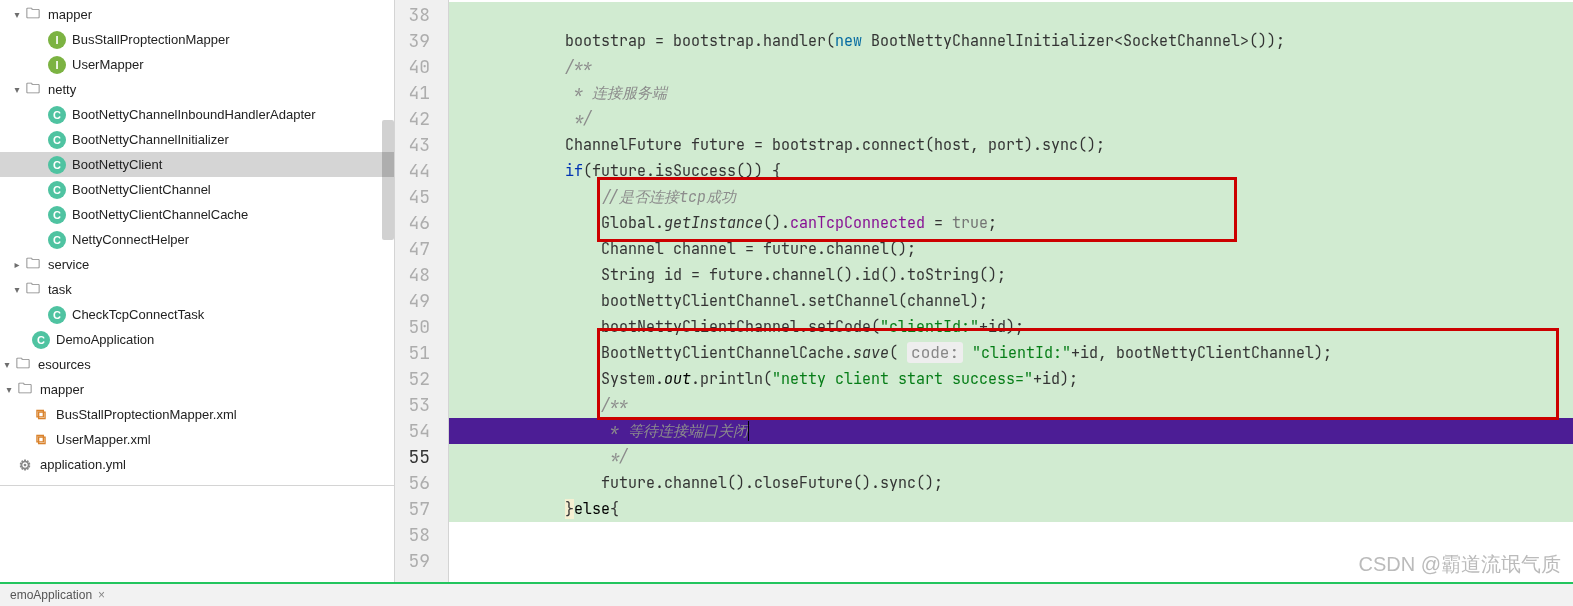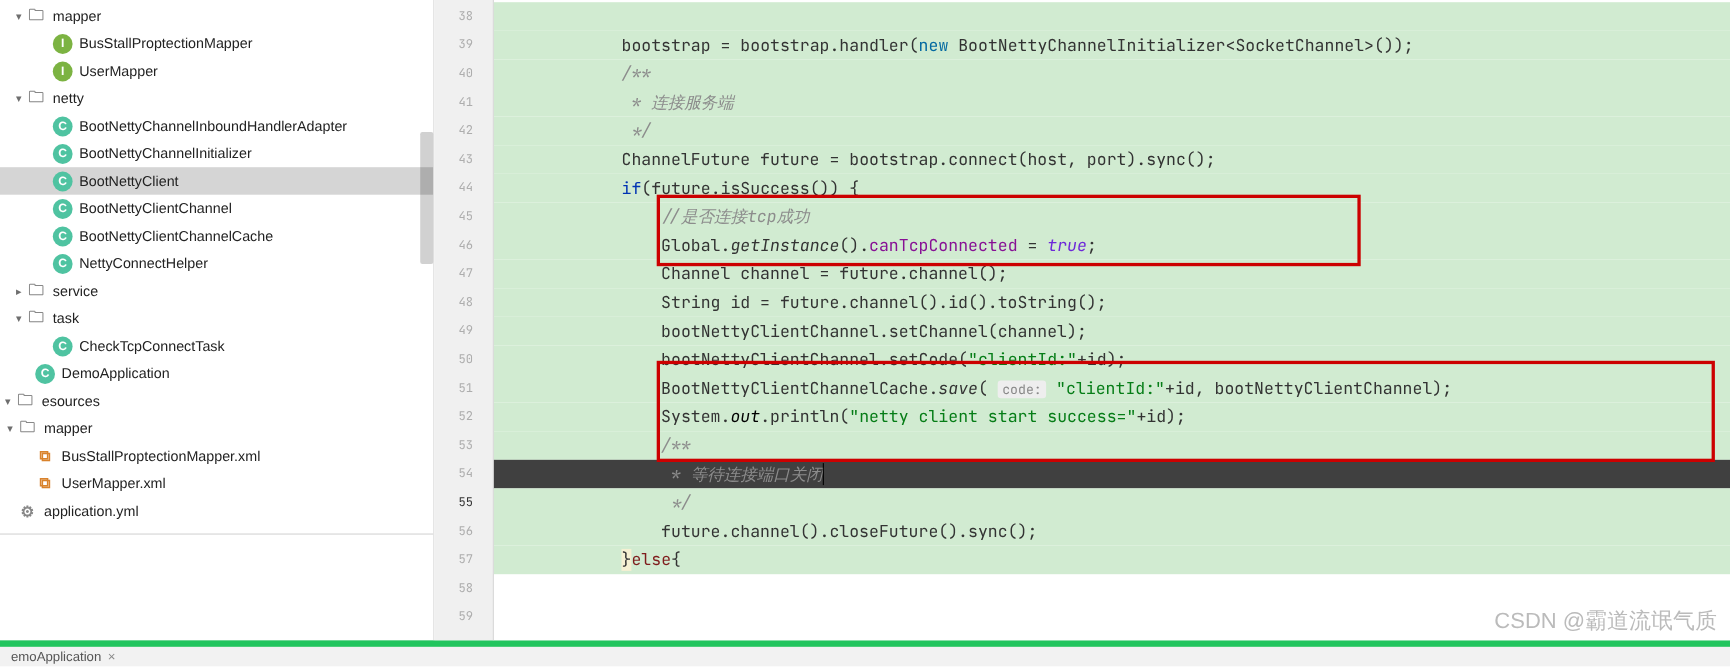--- a/index.html
+++ b/index.html
@@ -20,42 +20,42 @@
 .icon-c { background: #4fc3a1; }
 .icon-i { background: #7cb342; }
 .icon-c-blue { background: #4fc3a1; position: relative; }
 .icon-x { background: none; color: #d9822b; font-size: 14px; border-radius: 0; }
 .icon-yml { background: none; color: #888; font-size: 14px; border-radius: 0; }
 .tree-label { color: #222; }
 .sep { height: 4px; border-top: 1px solid #d4d4d4; margin-top: 8px; }
 .bottom-tree { }
 .editor { flex: 1; display: flex; background: #fff; position: relative; }
 .gutter { width: 54px; background: #f0f0f0; border-right: 1px solid #d4d4d4; padding-top: 2px; }
-.gline { height: 26px; line-height: 26px; text-align: right; padding-right: 18px; color: #adadad; font-family: "JetBrains Mono", Consolas, monospace; font-size: 11px; }
+.gline { height: 26px; line-height: 26px; text-align: right; padding-right: 18px; color: #adadad; font-family: "JetBrains Mono", Consolas, monospace; font-size: 18px; }
 .gline.current { color: #333; }
 .code { flex: 1; font-family: "JetBrains Mono", Consolas, monospace; font-size: 15px; line-height: 26px; background: #fff; position: relative; padding-top: 2px; }
 .cline { height: 26px; padding-left: 8px; white-space: pre; position: relative; }
 .bg-green { background: #d1ebd1; }
-.bg-current { background: #404040; }
+.bg-current { background: #4c1d95; }
 .kw-new { color: #0369a1; }
-.kw-true { color: #6d28d9; font-style: italic; }
+.kw-true { color: #737373; }
 .kw-if { color: #0033b3; }
-.kw-else { color: #7f1d1d; }
+.kw-else { color: #000000; }
 .str { color: #067d17; }
 .com { color: #8c8c8c; font-style: italic; }
 .com-cn { color: #8c8c8c; font-style: italic; }
 .ident-u { text-decoration-color: #888; }
 .warn-u { background: #f5f0d2; }
 .field { color: #871094; }
 .static { font-style: italic; color: #000; }
 .method-static { font-style: italic; }
-.paramhint { background: #eeeeee; color: #888; font-size: 12px; padding: 0 4px; border-radius: 3px; font-style: normal; }
+.paramhint { background: #eeeeee; color: #888; font-size: 16px; padding: 0 4px; border-radius: 3px; font-style: normal; }
 .hl-box1 { position: absolute; border: 3px solid #cc0000; pointer-events: none; }
 .caret { border-right: 1px solid #000; }
-.tabbar { height: 24px; border-top: 6px solid #22c55e; display: flex; align-items: center; padding-left: 4px; background: #f2f2f2; font-size: 12px; }
+.tabbar { height: 24px; border-top: 2px solid #22c55e; display: flex; align-items: center; padding-left: 4px; background: #f2f2f2; font-size: 12px; }
 .tab { padding: 2px 6px; color: #555; display: flex; align-items: center; gap: 6px; }
 .close-x { color: #888; font-size: 12px; cursor: pointer; }
 .watermark { position: absolute; right: 12px; bottom: 28px; color: #bbb; font-size: 20px; pointer-events: none; }
 .scrollthumb { position: absolute; right: 0; top: 120px; width: 12px; height: 120px; background: rgba(0,0,0,0.18); border-radius: 2px; }
 </style>
 </head>
 <body>
 
 <div class="layout">
   <div class="sidebar">

